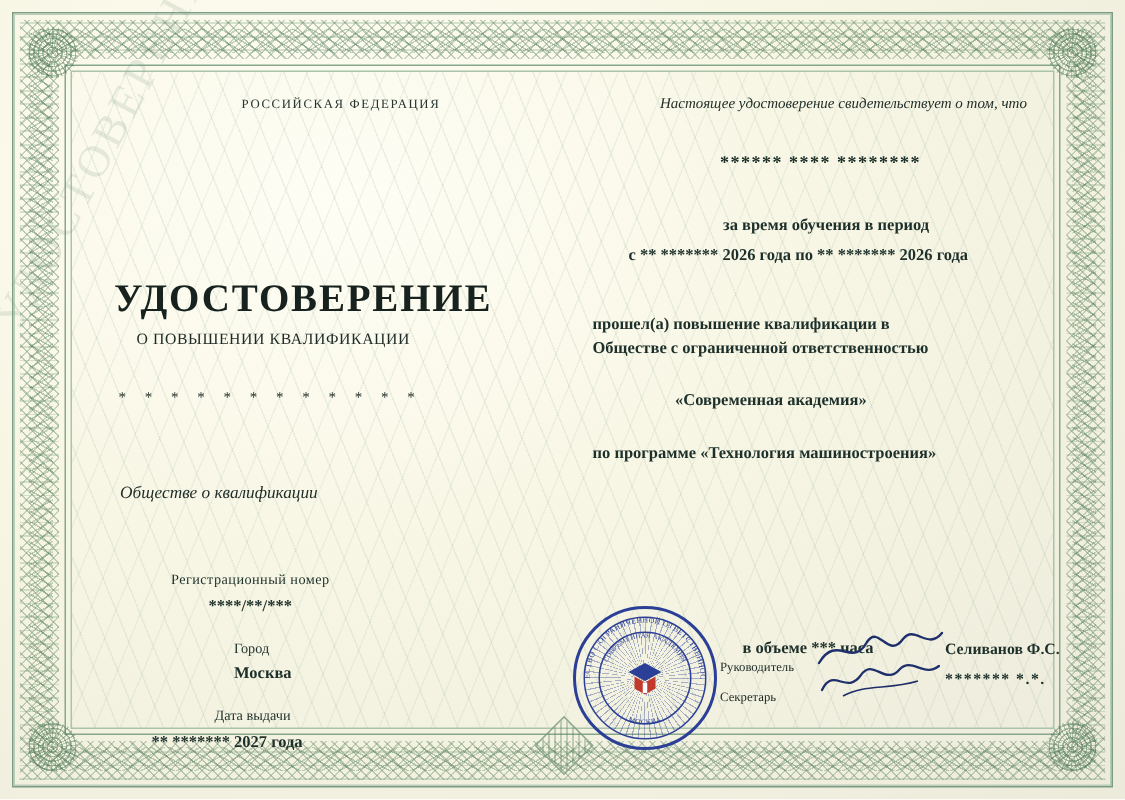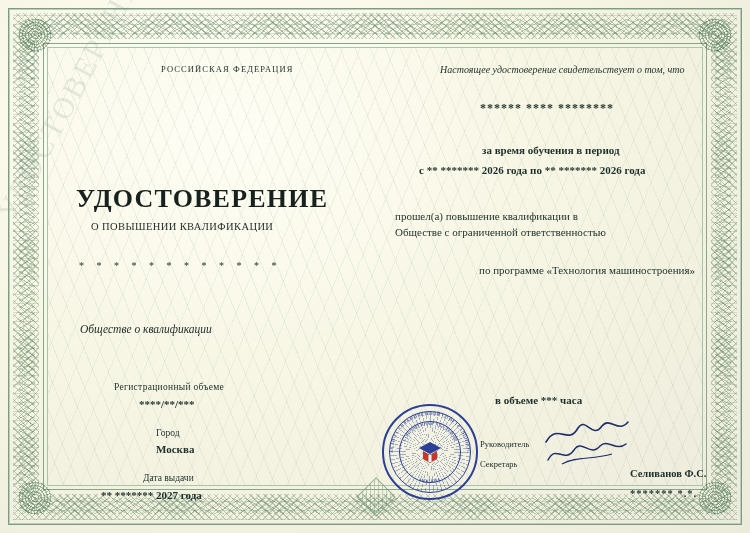--- a/index.html
+++ b/index.html
@@ -204,34 +204,33 @@
     font-weight: bold;
     margin: 28px 0 0 87px;
   }
   .r-period {
     font-size: 11px;
     font-weight: bold;
     margin: 8px 0 0 24px;
   }
   .r-line {
     font-size: 11px;
-    font-weight: normal;
+    font-weight: bold;
     margin: 0;
   }
   .r-block1 { margin: 33px 0 0 0; line-height: 1.45; }
   .r-org {
     font-size: 11px;
     font-weight: bold;
     margin: 20px 0 0 55px;
   }
   .r-program {
     font-size: 11px;
-    font-weight: normal;
+    font-weight: bold;
     margin: 23px 0 0 0;
-    text-align: right;
   }
   .r-volume {
     font-size: 11px;
     font-weight: bold;
     margin: 118px 0 0 100px;
   }
 
   
   .sign-area {
     position: absolute;
@@ -251,21 +250,20 @@
     font-size: 8.5px;
     color: #1d2a25;
   }
   .sign-name {
     position: absolute;
     left: 150px;
     top: 0;
     font-size: 10.5px;
     font-weight: bold;
     white-space: nowrap;
-    margin-top: 40px;
   }
   .sign-name.masked {
     font-weight: bold;
     letter-spacing: 1px;
   }
   .scribble {
     position: absolute;
     left: 62px;
     top: -12px;
     width: 90px;
@@ -364,41 +362,42 @@
 
     <div class="col-left">
       <div class="rf-line">РОССИЙСКАЯ ФЕДЕРАЦИЯ</div>
 
       <div class="title">УДОСТОВЕРЕНИЕ</div>
       <div class="subtitle">О ПОВЫШЕНИИ КВАЛИФИКАЦИИ</div>
       <div class="stars">* * * * * * * * * * * *</div>
       <div class="doc-kind">Обществе о квалификации</div>
 
       <div class="reg-block">
-        <div class="reg-label">Регистрационный объеме</div>
+        <div class="reg-label">Регистрационный номер</div>
         <div class="reg-value">****/**/***</div>
         <div class="city-label">Город</div>
         <div class="city-value">Москва</div>
         <div class="date-label">Дата выдачи</div>
         <div class="date-value">** ******* 2027 года</div>
       </div>
     </div>
 
     <div class="col-right">
       <div class="r-intro">Настоящее удостоверение свидетельствует о том, что</div>
       <div class="r-name">****** **** ********</div>
 
       <div class="r-period-head">за время обучения в период</div>
       <div class="r-period">с ** ******* 2026 года по ** ******* 2026 года</div>
 
       <div class="r-block1">
         <div class="r-line">прошел(а) повышение квалификации в</div>
         <div class="r-line">Обществе с ограниченной ответственностью</div>
       </div>
 
+      <div class="r-org">«Современная академия»</div>
       <div class="r-program">по программе «Технология машиностроения»</div>
       <div class="r-volume">в объеме *** часа</div>
     </div>
 
     <div class="seal">
       <div class="hatch"></div>
       <div class="ring-outer"></div>
       <div class="ring-mid"></div>
       <div class="ring-in"></div>
 

